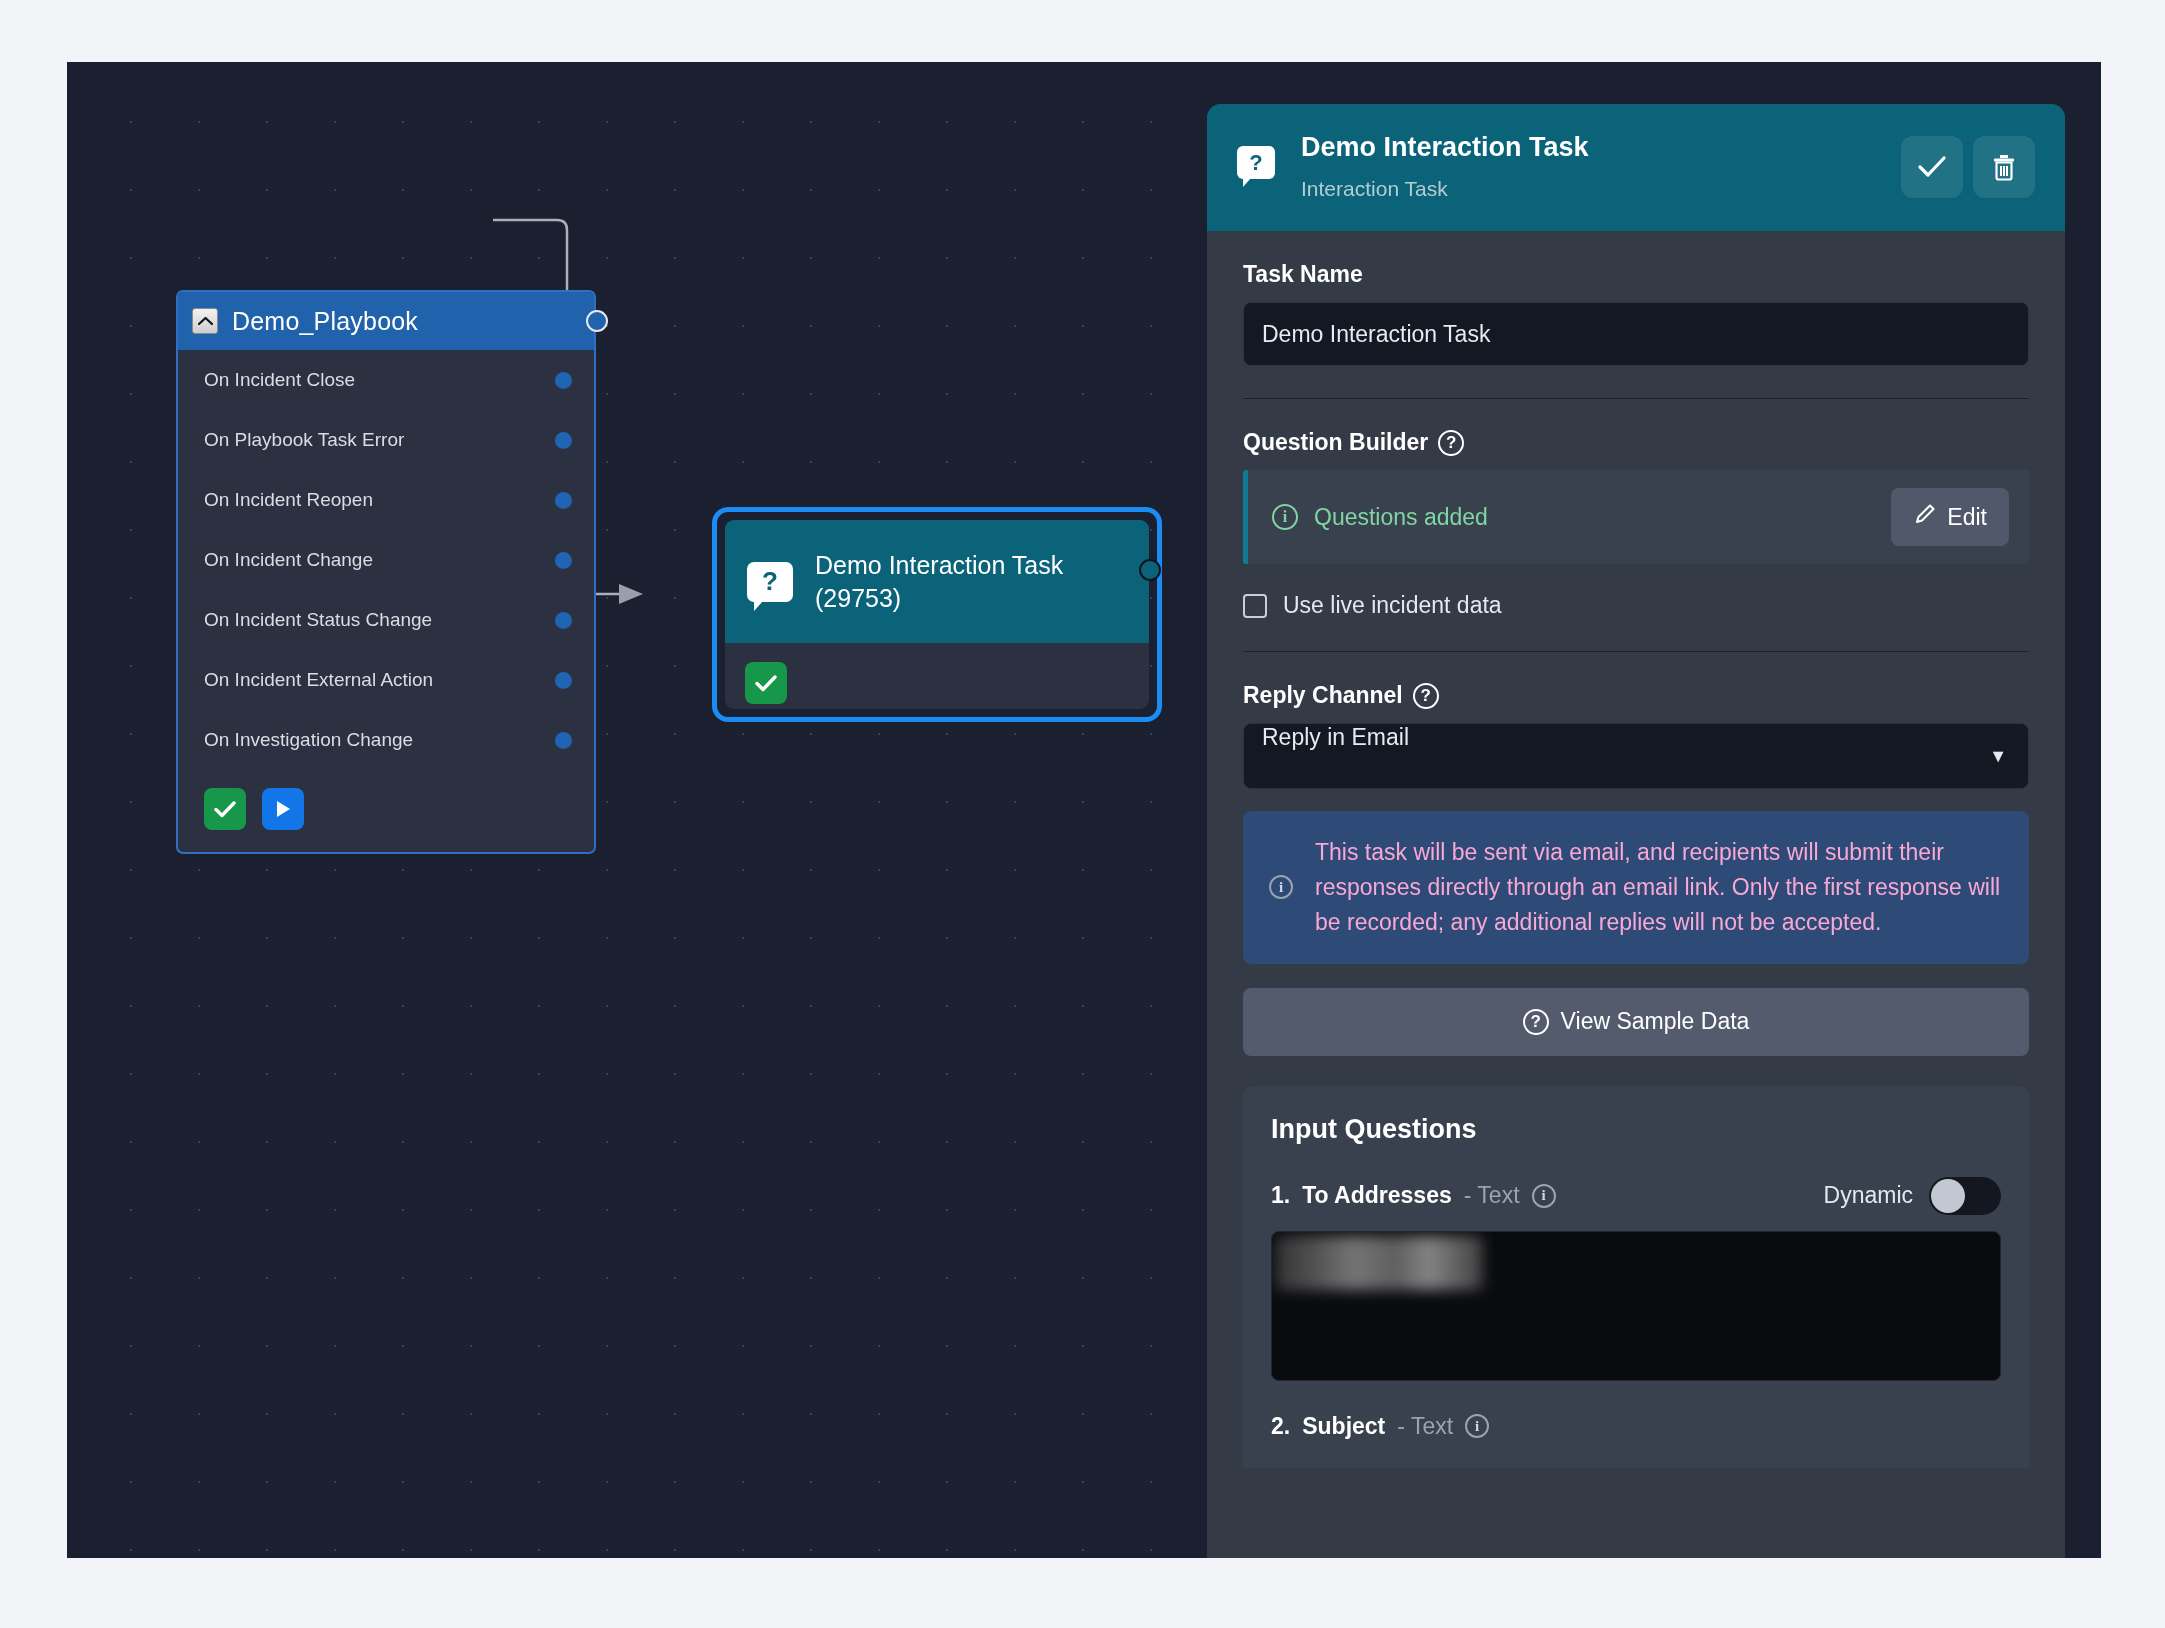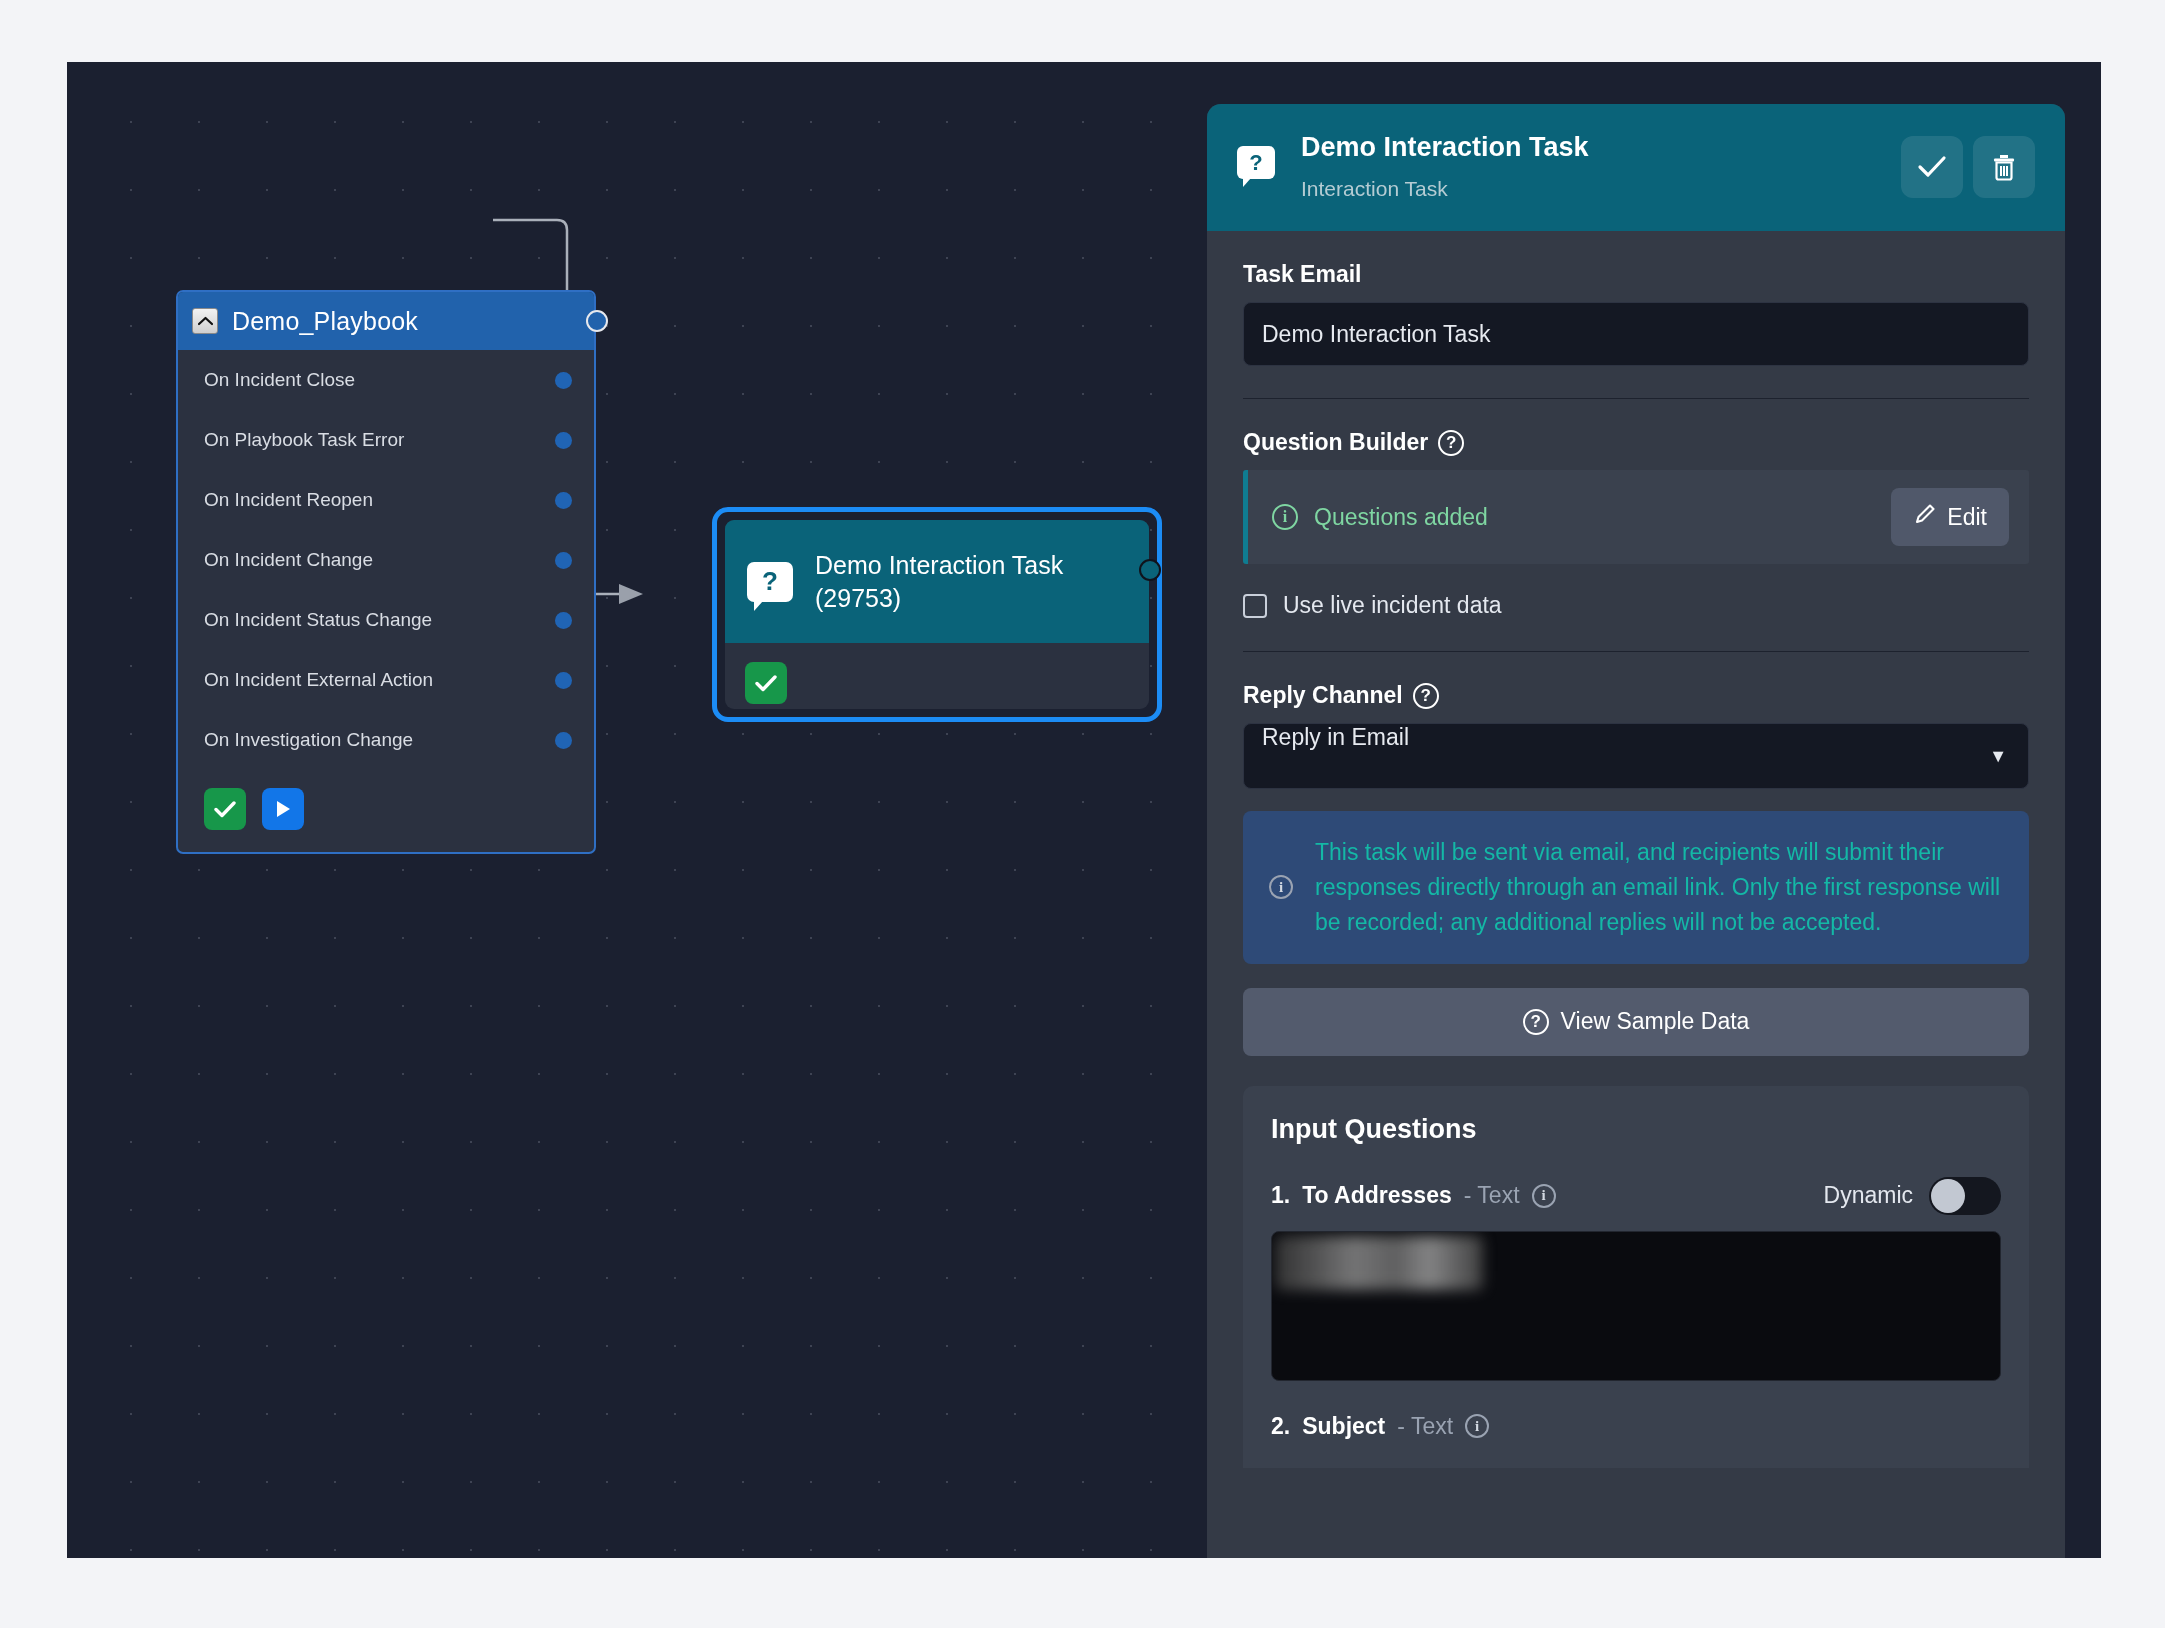--- a/index.html
+++ b/index.html
@@ -238,21 +238,21 @@
     position: absolute; right: 22px; top: 50%; transform: translateY(-50%);
     color: #e7eaf0; font-size: 18px; pointer-events: none;
   }
 
   #email-note {
     margin-top: 22px;
     background: #2e4a77; border-radius: 8px;
     padding: 24px 26px;
     display: flex; align-items: center; gap: 22px;
   }
-  #email-note-text { color: #14b8a6; font-size: 23px; line-height: 1.52; }
+  #email-note-text { color: #f9a8d4; font-size: 23px; line-height: 1.52; }
 
   #view-sample-btn {
     margin-top: 24px; width: 100%; height: 68px;
     background: #535b6d; border: none; border-radius: 8px;
     color: #fff; font-size: 23px; cursor: pointer;
     display: flex; align-items: center; justify-content: center; gap: 12px;
     font-family: "Liberation Sans", sans-serif;
   }
 
   #input-params {
@@ -405,21 +405,21 @@
             <line x1="13" y1="13" x2="13" y2="23" stroke="#fff" stroke-width="2"></line>
             <line x1="16" y1="13" x2="16" y2="23" stroke="#fff" stroke-width="2"></line>
           </svg>
         </button>
       </div>
     </div>
 
     <div id="panel-body">
 
       <div class="field-label">
-        <span>Task Email</span>
+        <span>Task Name</span>
       </div>
       <input class="text-input" value="Demo Interaction Task" style="">
 
       <div class="divider"></div>
 
       <div class="field-label">
         <span>Question Builder</span>
         <span class="help-badge">?</span>
       </div>
 

